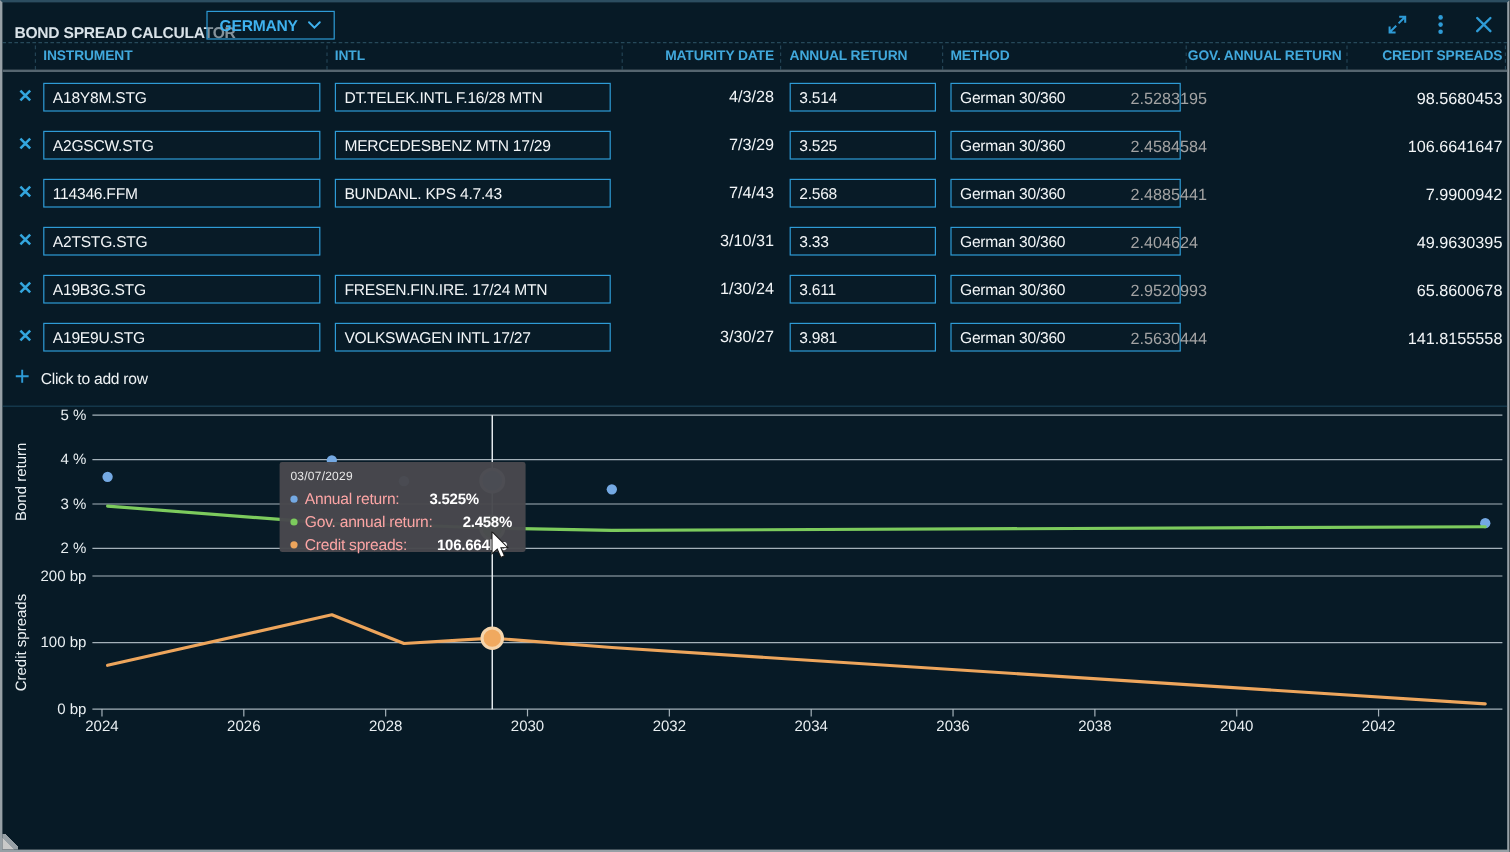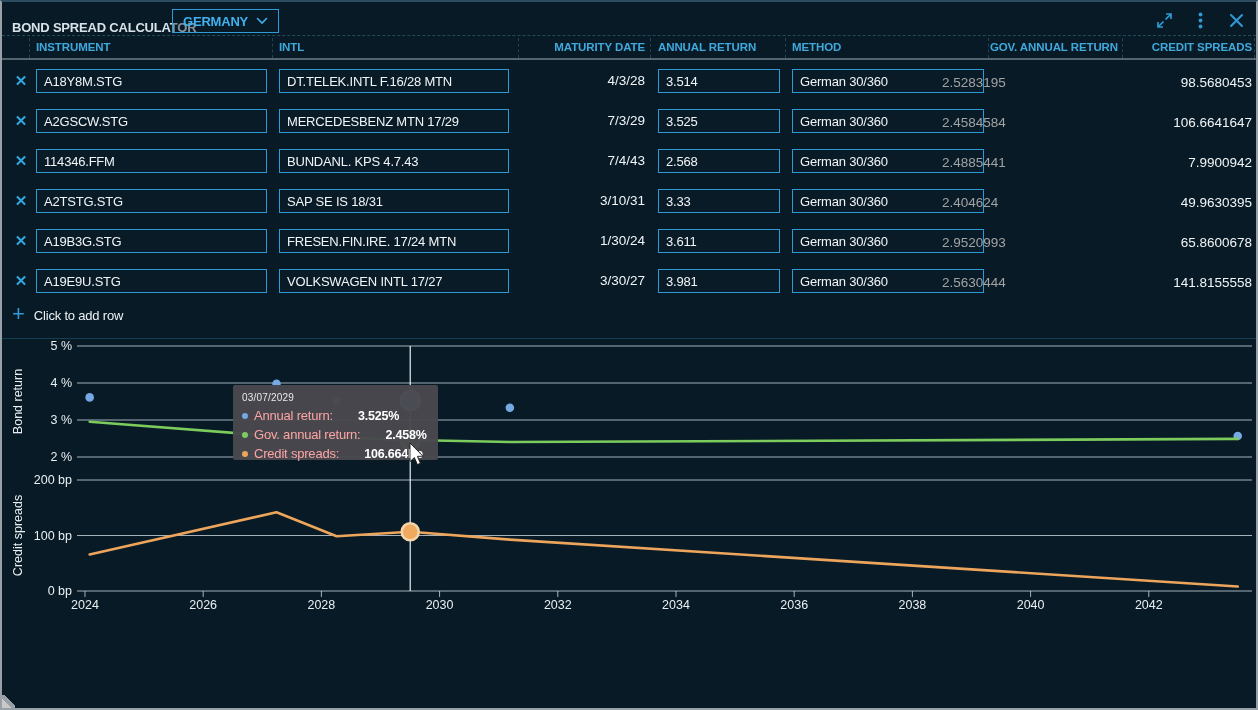--- a/index.html
+++ b/index.html
@@ -151,21 +151,20 @@
       <input class="cell name" value="BUNDANL. KPS 4.7.43" style="">
       <div class="mat">7/4/43</div>
       <input class="cell ret" value="2.568" style="">
       <input class="cell method" value="German 30/360" style="">
       <div class="gov">2.4885441</div>
       <div class="spread">7.9900942</div>
     </div>
       <div class="trow" style="top: 120px;">
       <button class="del">✕</button>
       <input class="cell inst" value="A2TSTG.STG" style="">
-      <input class="cell name" value="SAP SE IS 18/31" style="">
       <div class="mat">3/10/31</div>
       <input class="cell ret" value="3.33" style="">
       <input class="cell method" value="German 30/360" style="">
       <div class="gov">2.404624</div>
       <div class="spread">49.9630395</div>
     </div>
       <div class="trow" style="top: 160px;">
       <button class="del">✕</button>
       <input class="cell inst" value="A19B3G.STG" style="">
       <input class="cell name" value="FRESEN.FIN.IRE. 17/24 MTN" style="">

